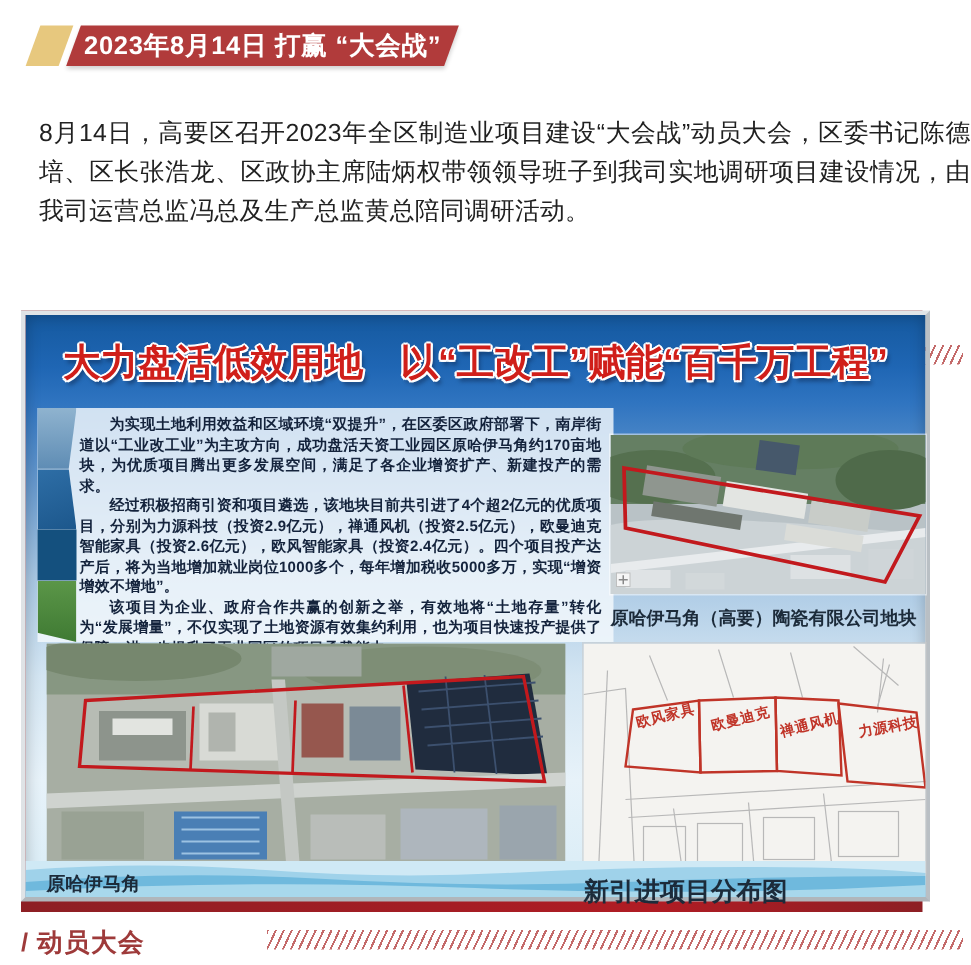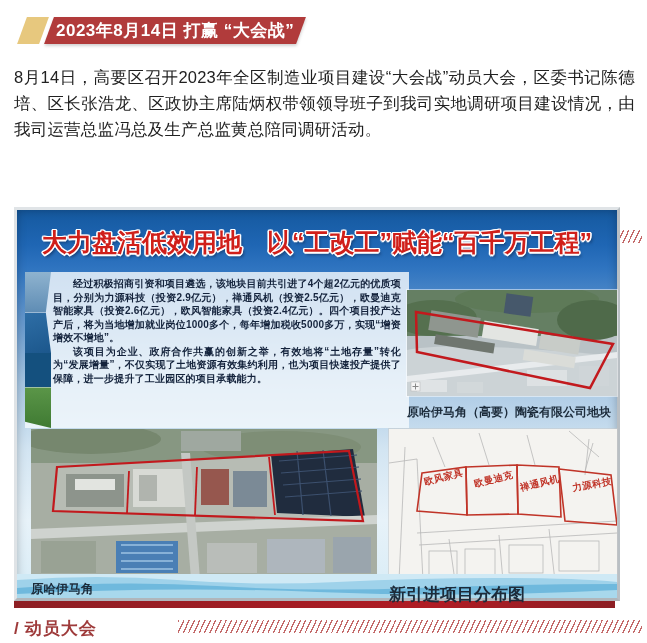--- a/index.html
+++ b/index.html
@@ -9,21 +9,21 @@
   
   .banner{position:absolute;top:17px;left:22px;height:27px;display:flex;align-items:stretch;}
   .banner-gold{width:22px;margin-right:5px;background:#e7c87e;transform:skewX(-20deg);}
   .banner-red{width:252px;background:#b13b3b;transform:skewX(-20deg);
               display:flex;align-items:center;justify-content:center;
               box-shadow:1px 2px 3px rgba(0,0,0,.18);}
   .banner-red span{display:block;transform:skewX(20deg);color:#fff;
                    font-size:17px;font-weight:700;letter-spacing:.5px;white-space:nowrap;}
 
   
-  .intro{position:absolute;top:64px;left:14px;width:621px;margin:0;
+  .intro{position:absolute;top:64px;left:14px;width:621px;margin:12px;
          font-size:16.5px;line-height:26px;color:#212121;letter-spacing:.2px;text-align:justify;}
 
   
   .section-header{position:absolute;left:14px;width:628px;height:20px;}
   .sh-slash{color:#9e3a3a;font-weight:700;font-size:17px;margin-right:6px;}
   .sh-label{color:#9e3a3a;font-weight:700;font-size:17px;letter-spacing:1px;}
   .sh-hatch{position:absolute;left:164px;right:0;top:3px;height:13px;
             background:repeating-linear-gradient(115deg,#c46a6a 0 1.3px,rgba(0,0,0,0) 1.3px 4.8px);}
   .sh-top{top:179px;margin-top:48px;}
   .sh-bottom{top:617px;}
@@ -90,20 +90,21 @@
 
       <div class="board-title">大力盘活低效用地　以“工改工”赋能“百千万工程”</div>
 
       <div class="text-panel">
         <div class="collage">
           <div class="c1"></div>
           <div class="c2"></div>
           <div class="c3"></div>
           <div class="c4"></div>
         </div>
+        <p>为实现土地利用效益和区域环境“双提升”，在区委区政府部署下，南岸街道以“工业改工业”为主攻方向，成功盘活天资工业园区原哈伊马角约170亩地块，为优质项目腾出更多发展空间，满足了各企业增资扩产、新建投产的需求。</p>
         <p>经过积极招商引资和项目遴选，该地块目前共引进了4个超2亿元的优质项目，分别为力源科技（投资2.9亿元），禅通风机（投资2.5亿元），欧曼迪克智能家具（投资2.6亿元），欧风智能家具（投资2.4亿元）。四个项目投产达产后，将为当地增加就业岗位1000多个，每年增加税收5000多万，实现“增资增效不增地”。</p>
         <p>该项目为企业、政府合作共赢的创新之举，有效地将“土地存量”转化为“发展增量”，不仅实现了土地资源有效集约利用，也为项目快速投产提供了保障，进一步提升了工业园区的项目承载能力。</p>
       </div>
 
       <div class="satellite">
         <svg viewBox="0 0 210 106" preserveAspectRatio="none">
           <rect width="210" height="106" fill="#b9c2c6"></rect>
           <rect width="210" height="46" fill="#657f63"></rect>
           <ellipse cx="28" cy="28" rx="42" ry="18" fill="#55704f"></ellipse>
           <ellipse cx="120" cy="9" rx="72" ry="14" fill="#5e7a58"></ellipse>

